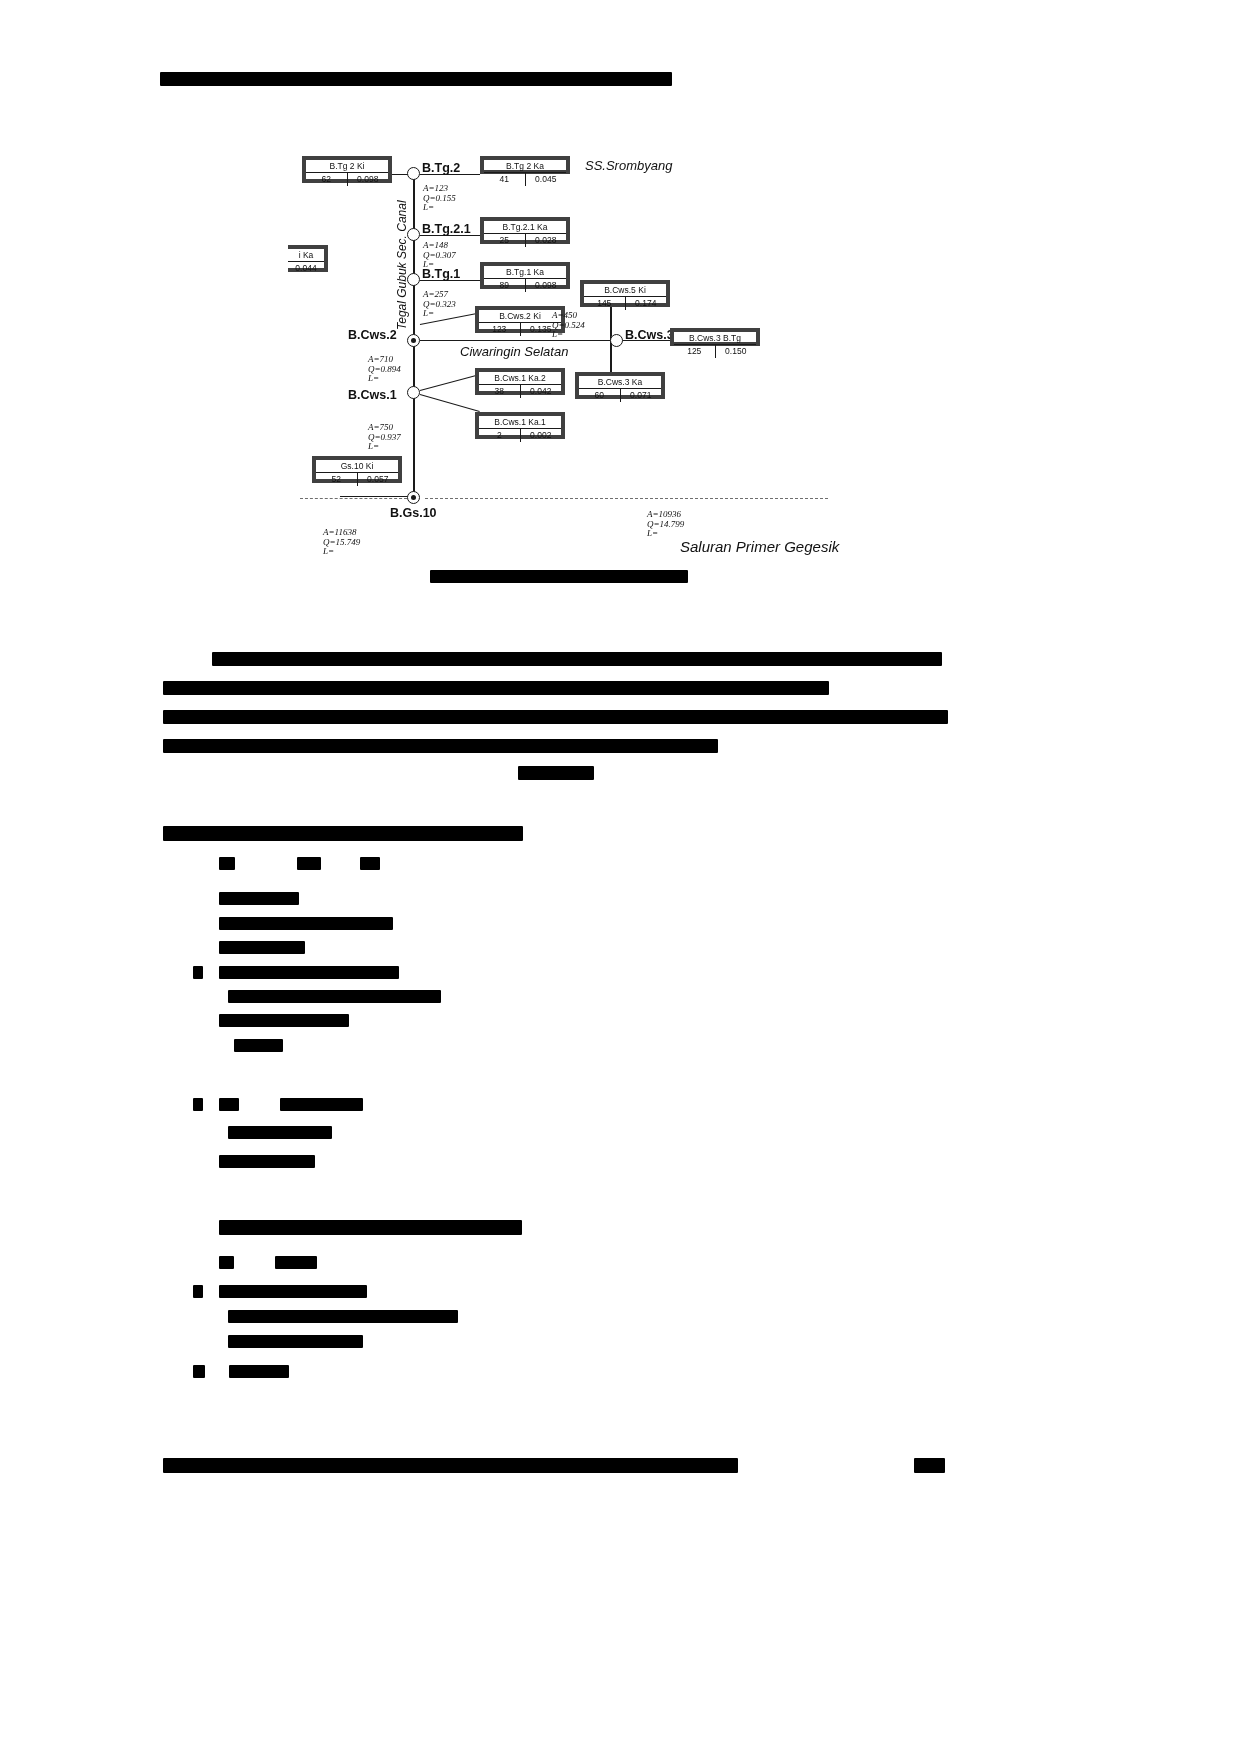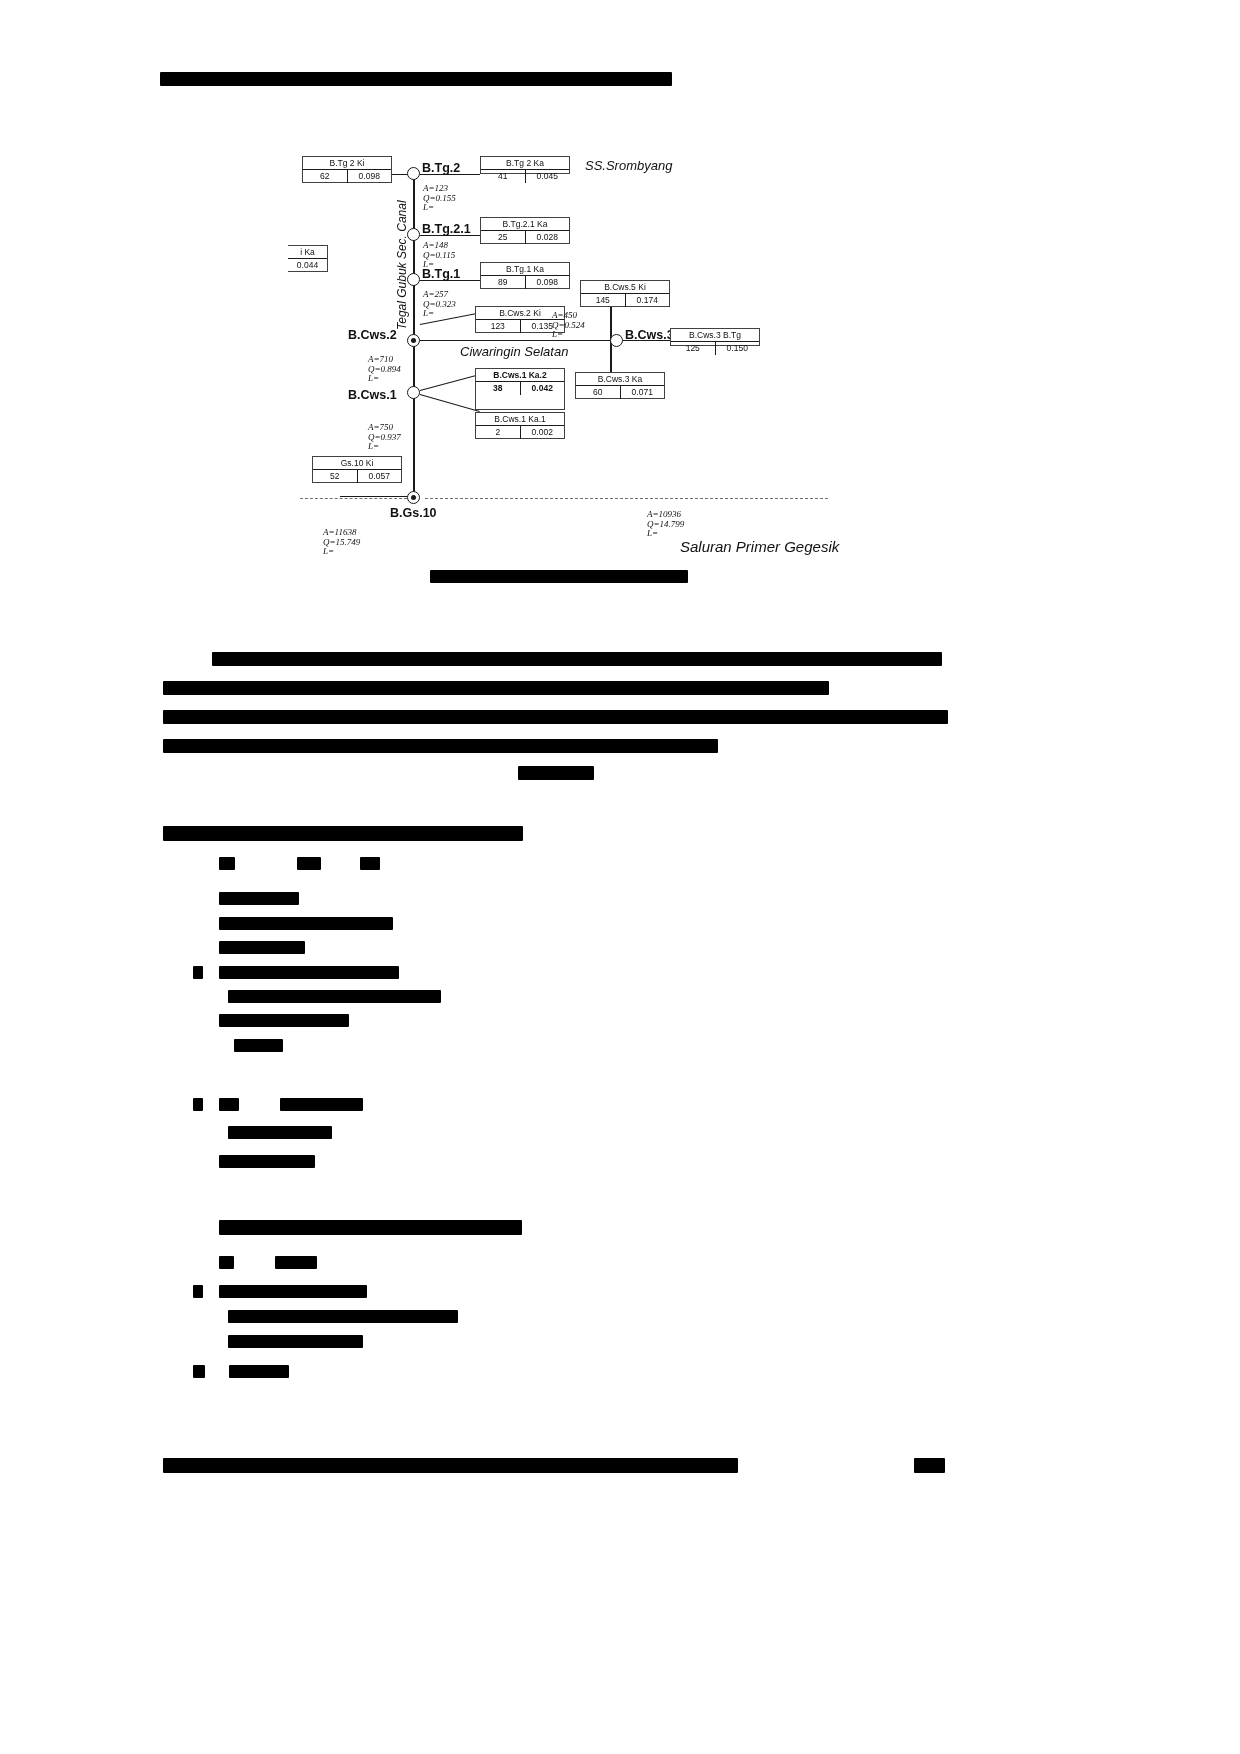--- a/index.html
+++ b/index.html
@@ -27,21 +27,21 @@
   .node.filled { background:#fff; }
   .node.filled::after{
     content:""; position:absolute; left:3px; top:3px; width:5px; height:5px;
     border-radius:50%; background:#1a1a1a;
   }
   .nlabel {
     position:absolute; font-family:"Liberation Sans", sans-serif;
     font-size:12.5px; color:#111; font-weight:700; white-space:nowrap;
   }
   .box {
-    position:absolute; border:1px solid #404040; box-sizing:border-box;
+    position:absolute; border:4px solid #404040; box-sizing:border-box;
     font-family:"Liberation Sans", sans-serif; font-size:8.5px; color:#111;
     background:#fff;
   }
   .box .bhead {
     border-bottom:1px solid #1a1a1a; text-align:center; line-height:12px; height:12px;
     white-space:nowrap; overflow:hidden;
   }
   .box .brow { display:flex; height:13px; }
   .box .brow > div { flex:1; text-align:center; line-height:13px; }
   .box .brow > div:first-child { border-right:1px solid #1a1a1a; }
@@ -161,21 +161,21 @@
     </div>
 
     <div class="box" style="left:390px; top:188px; width:90px; height:18px;">
       <div class="bhead">B.Cws.3 B.Tg</div>
       <div class="brow">
         <div>125</div>
         <div>0.150</div>
       </div>
     </div>
 
-    <div class="box" style="left:195px; top:228px; width:90px; height:42px;font-weight:bold;">
+    <div class="box" style="left:195px; top:228px; width:90px; height:27px;">
       <div class="bhead">B.Cws.1 Ka.2</div>
       <div class="brow">
         <div>38</div>
         <div>0.042</div>
       </div>
     </div>
 
     <div class="box" style="left:295px; top:232px; width:90px; height:27px;">
       <div class="bhead">B.Cws.3 Ka</div>
       <div class="brow">
@@ -207,21 +207,21 @@
       </div>
     </div>
 
     <div class="aq" style="left:143px; top:44px;">
       <div>A=123</div>
       <div>Q=0.155</div>
       <div>L=</div>
     </div>
     <div class="aq" style="left:143px; top:101px;">
       <div>A=148</div>
-      <div>Q=0.115</div>
+      <div>Q=0.307</div>
       <div>L=</div>
     </div>
     <div class="aq" style="left:143px; top:150px;">
       <div>A=257</div>
       <div>Q=0.323</div>
       <div>L=</div>
     </div>
     <div class="aq" style="left:88px; top:215px;">
       <div>A=710</div>
       <div>Q=0.894</div>

